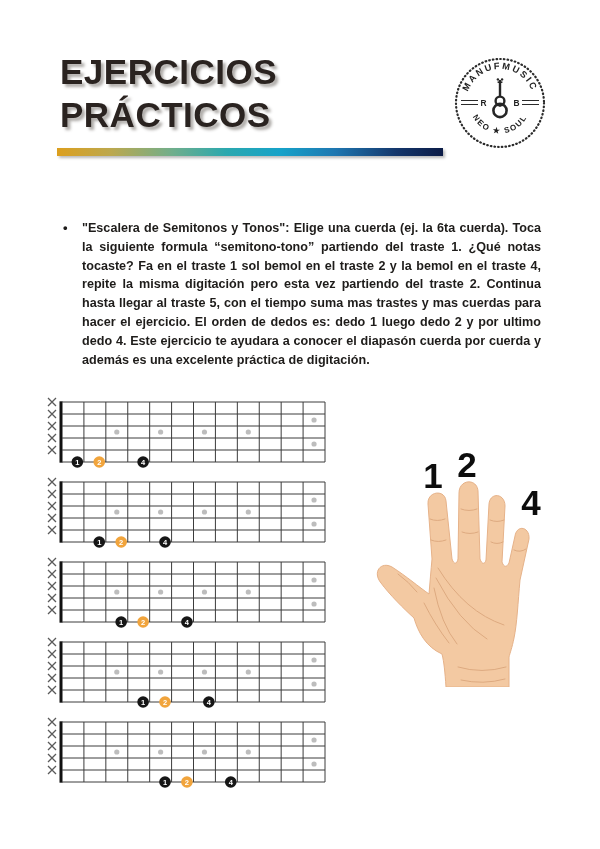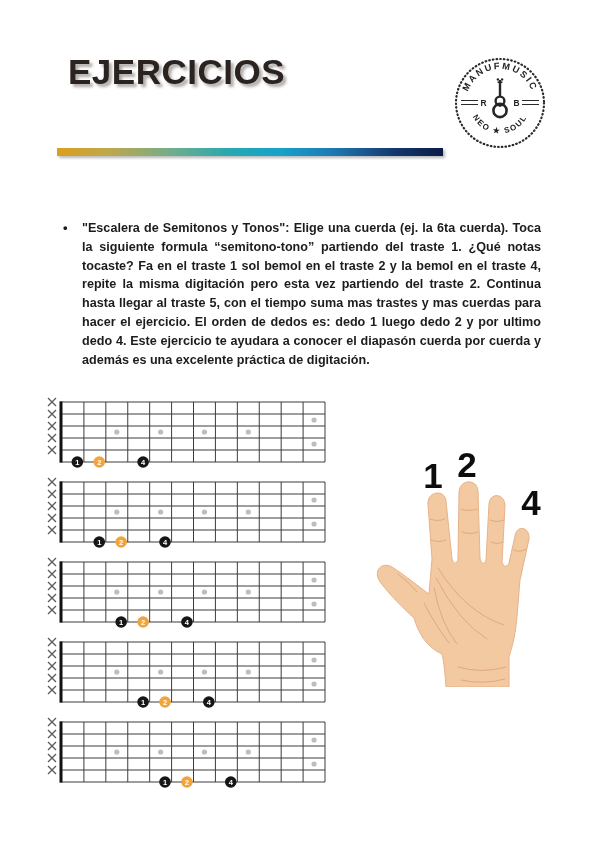--- a/index.html
+++ b/index.html
@@ -1,18 +1,18 @@
 <!DOCTYPE html>
 <html><head>
 <meta charset="utf-8">
 <style>
   html,body{margin:0;padding:0;background:#e9e9e9;}
   .page{position:relative;width:600px;height:849px;background:#ffffff;overflow:hidden;
         font-family:"Liberation Sans",sans-serif;margin:0 auto;}
-  .title{position:absolute;left:68px;top:50px;font-size:35px;font-weight:800;
+  .title{position:absolute;left:60px;top:50px;font-size:35px;font-weight:800;
          color:#2a2320;line-height:43px;letter-spacing:.5px;
          text-shadow:3px 3px 3px rgba(45,38,30,.38);}
   .gradient-bar{position:absolute;left:57px;top:148px;width:386px;height:8px;
          box-shadow:2px 2px 3px rgba(0,0,0,.28);}
   .logo{position:absolute;left:453px;top:56px;}
   .exercise{position:absolute;left:63px;top:219px;width:478px;display:flex;
          font-size:12.6px;font-weight:bold;color:#1e1c1a;line-height:18.8px;}
   .exercise .bullet{flex:none;width:19px;font-size:13px;}
   .exercise .body{flex:1;text-align:justify;}
   .fret-diagram{position:absolute;left:47px;}
@@ -21,20 +21,21 @@
          transform:translate(-50%,-50%);}
   #num1{left:433px;top:476px;} #num2{left:467px;top:465px;} #num4{left:531px;top:503px;}
 </style>
 </head>
 <body>
 
 <div class="page">
 
   <div class="title">
     <div>EJERCICIOS</div>
+    <div>PRÁCTICOS</div>
   </div>
 
   <div id="gbar" class="gradient-bar" style="background: linear-gradient(90deg, rgb(220, 159, 30) 0%, rgb(188, 168, 78) 14%, rgb(111, 174, 140) 30%, rgb(42, 168, 175) 44%, rgb(22, 162, 201) 58%, rgb(30, 119, 177) 72%, rgb(20, 54, 107) 88%, rgb(12, 28, 71) 100%);"></div>
 
   <svg class="logo" width="94" height="94" viewBox="0 0 94 94">
     <defs>
       <path id="arcTop" d="M 13 47 A 34 34 0 1 1 81 47" fill="none"></path>
       <path id="arcBot" d="M 16.5 47 A 30.5 30.5 0 0 0 77.5 47" fill="none"></path>
     </defs>
     <circle cx="47" cy="47" r="44" fill="none" stroke="#2b2b2b" stroke-width="2.2" stroke-dasharray="0.6 3.1" stroke-linecap="round"></circle>

